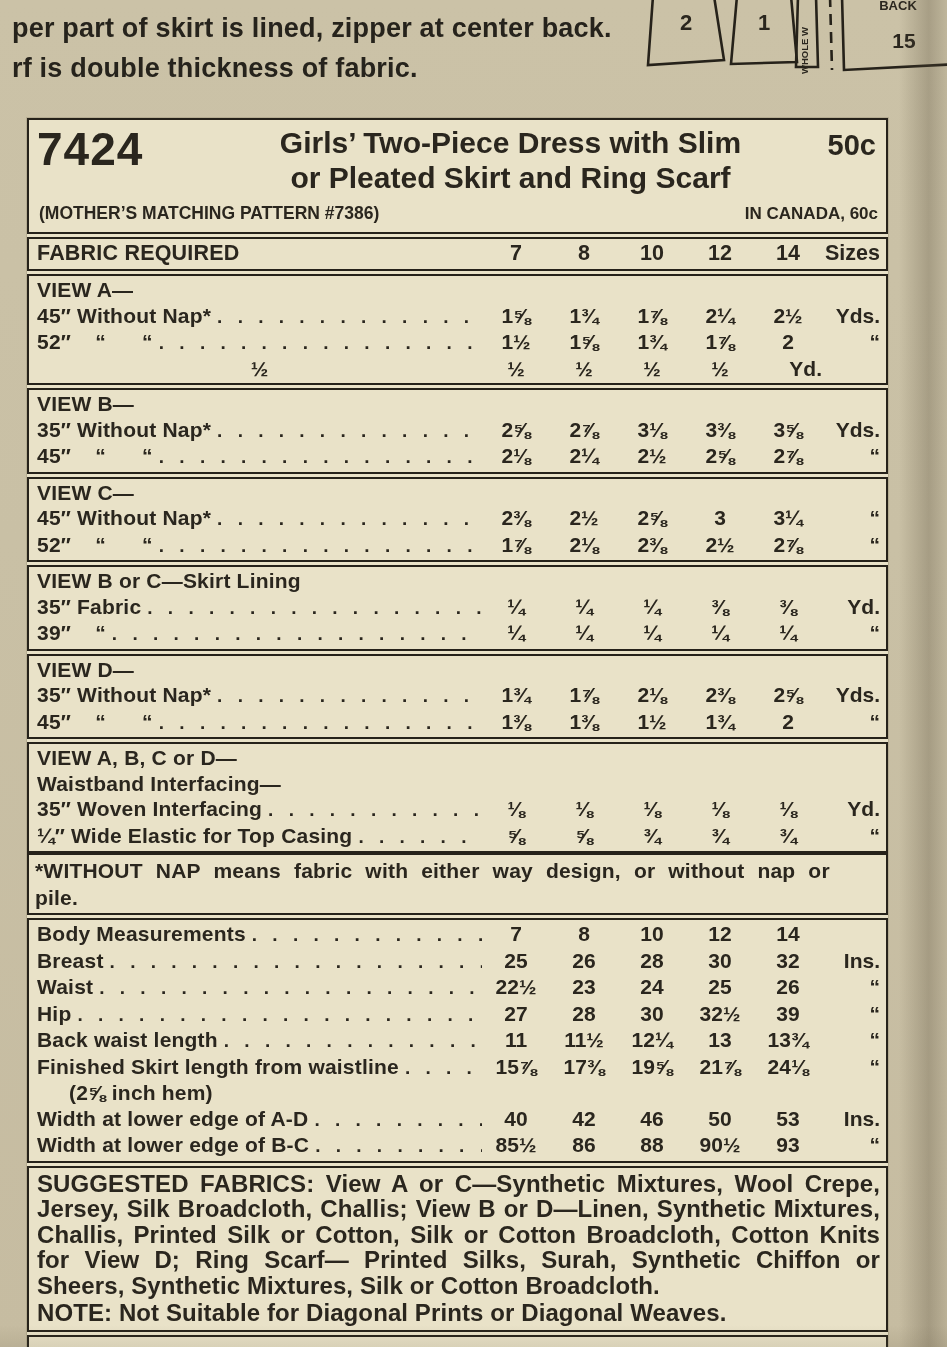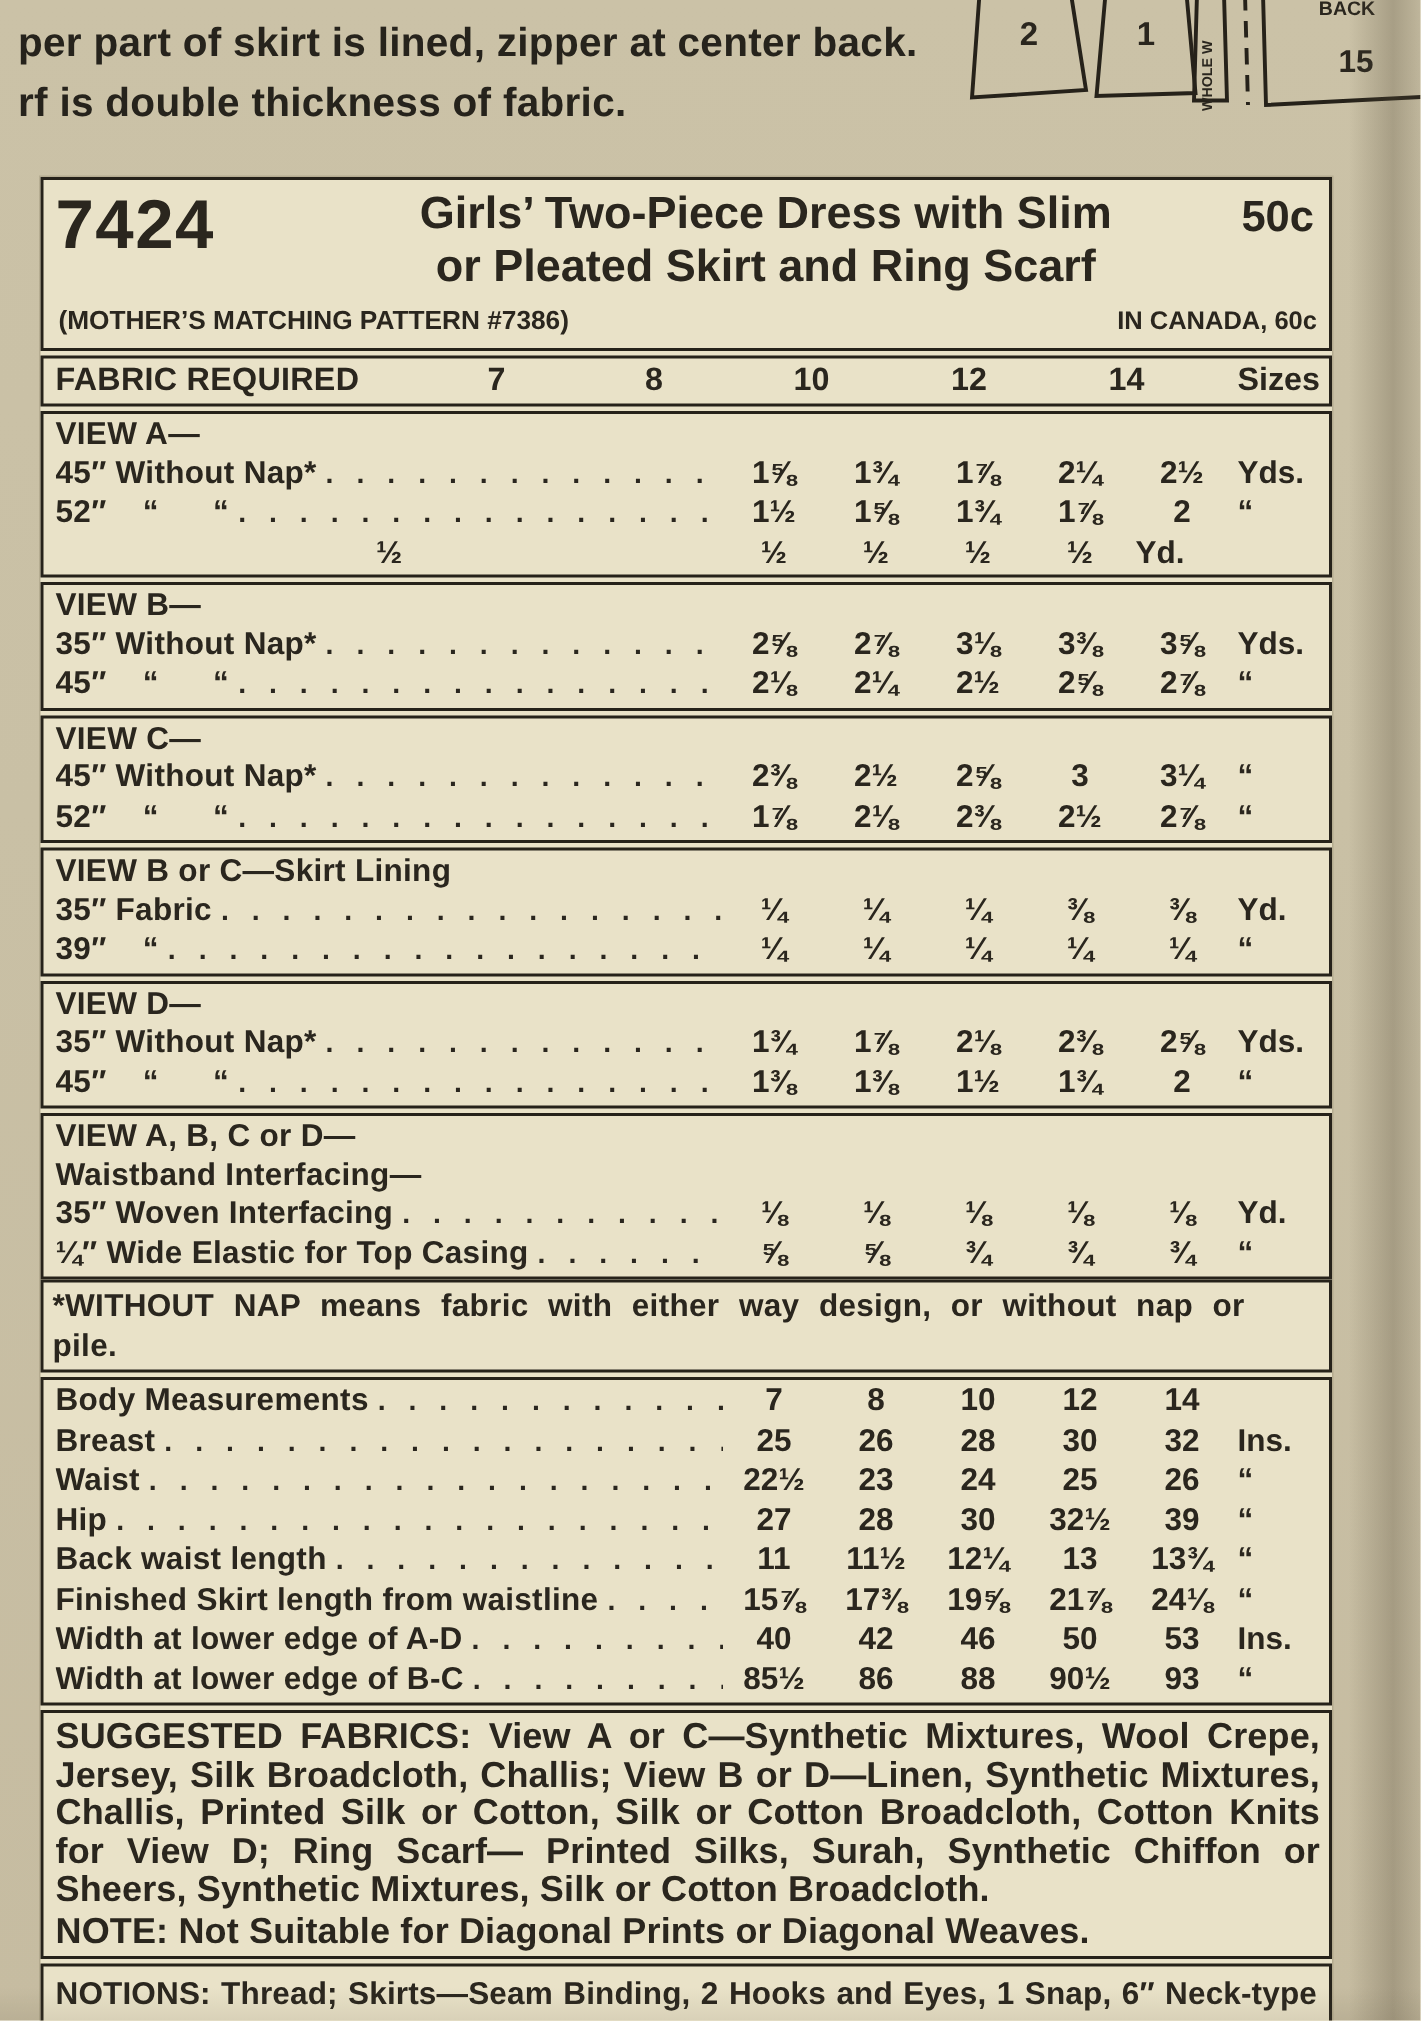--- a/index.html
+++ b/index.html
@@ -27,23 +27,23 @@
   .hdr-canada{margin-left:auto;font-size:17px;}
   
   .row{display:grid;grid-template-columns:1fr 68px 68px 68px 68px 68px 58px;align-items:baseline;line-height:25.5px;font-size:21px;}
   .lblwrap{display:flex;align-items:baseline;overflow:hidden;}
   .lbl{white-space:nowrap;letter-spacing:.2px;}
   .lbl.full{grid-column:1 / -1;}
   .lbl.ind{padding-left:32px;}
   .dots{flex:1;overflow:hidden;white-space:nowrap;letter-spacing:5px;font-size:19px;padding:0 2px 0 6px;color:#2a261e;}
   .dots::after{content:". . . . . . . . . . . . . . . . . . . . . . . . . . . . . . . . . . . . . . . . . . . . . .";}
   .val{text-align:center;white-space:nowrap;}
-  .unit{text-align:left;padding-left:3px;white-space:nowrap;}
-  
-  .sizebox .row{font-size:21.5px;line-height:27px;gap:37px;}
+  .unit{text-align:right;padding-left:3px;white-space:nowrap;}
+  
+  .sizebox .row{font-size:21.5px;line-height:27px;}
   .footnote-box{font-size:21px;line-height:27px;word-spacing:7px;letter-spacing:.2px;padding:2px 6px;}
   
   .para{font-size:24px;line-height:25.5px;text-align:justify;letter-spacing:.1px;}
   .para p{margin:2px 0;}
   .para .note-line{text-align:left;}
   .notions-box{font-size:21px;line-height:26.5px;padding:4px 8px 6px 8px;}
   
   .edge-shadow{position:absolute;right:0;top:0;width:48px;height:100%;pointer-events:none;
     background:linear-gradient(90deg,rgba(0,0,0,0) 0%,rgba(86,76,56,.30) 62%,rgba(86,76,56,.10) 100%);}
   .bottom-shade{position:absolute;left:0;bottom:0;width:100%;height:22px;pointer-events:none;
@@ -366,20 +366,23 @@
             <span class="dots"></span>
           </span>
           <span class="val">15⅞</span>
           <span class="val">17⅜</span>
           <span class="val">19⅝</span>
           <span class="val">21⅞</span>
           <span class="val">24⅛</span>
           <span class="unit">“</span>
         </div>
         <div class="row">
+          <span class="lbl full ind">(2⅝ inch hem)</span>
+        </div>
+        <div class="row">
           <span class="lblwrap">
             <span class="lbl">Width at lower edge of A-D</span>
             <span class="dots"></span>
           </span>
           <span class="val">40</span>
           <span class="val">42</span>
           <span class="val">46</span>
           <span class="val">50</span>
           <span class="val">53</span>
           <span class="unit">Ins.</span>

